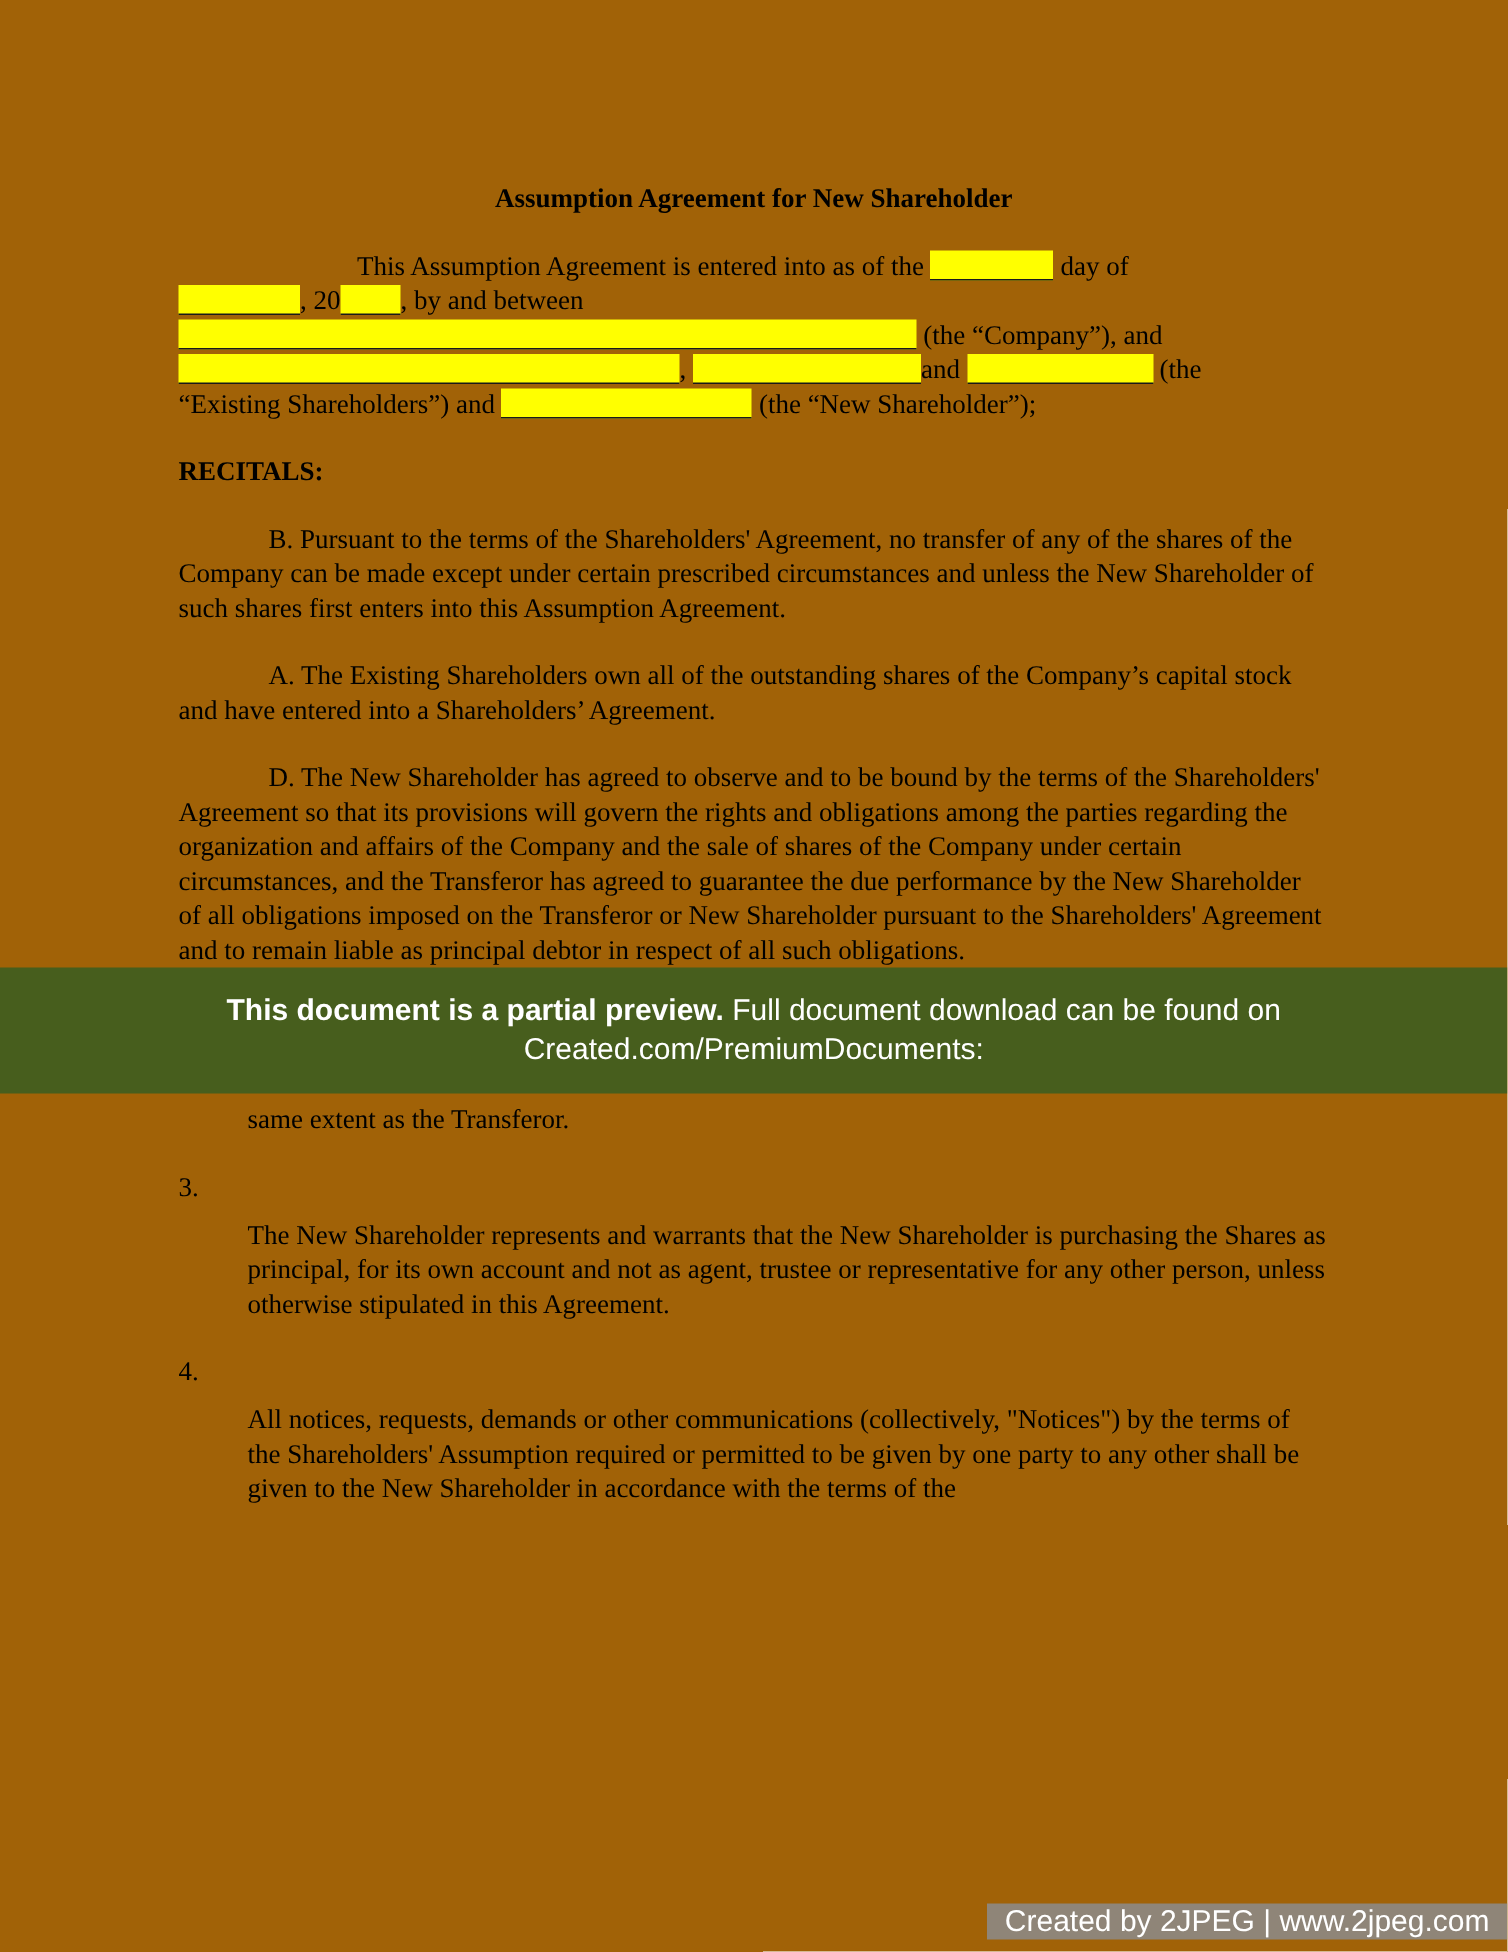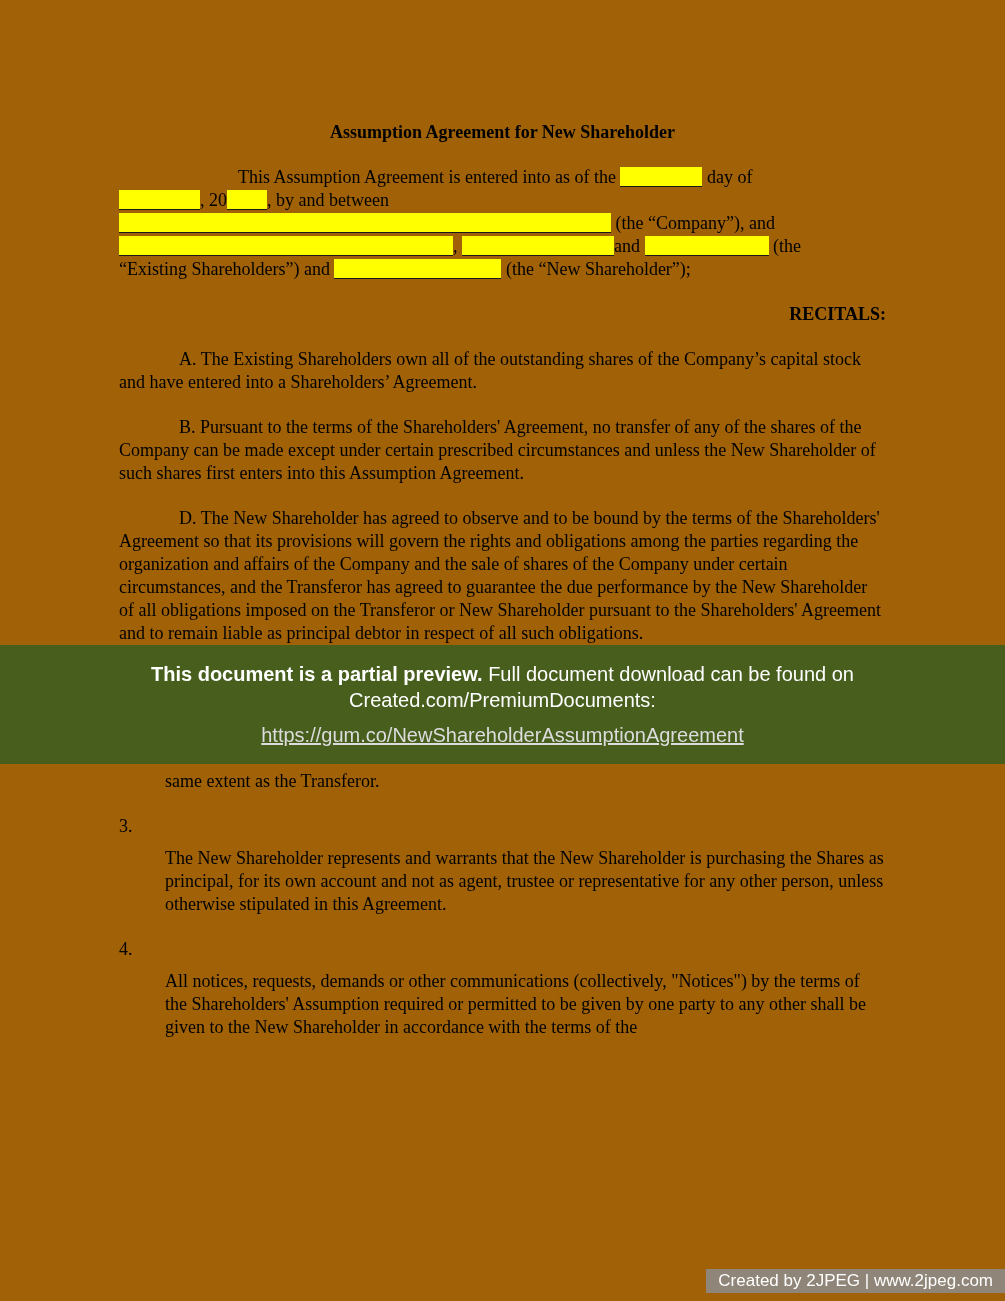--- a/index.html
+++ b/index.html
@@ -20,21 +20,21 @@
     padding-top: 121px;
     text-align: center;
     font-weight: bold;
     font-size: 18px;
   }
   p.para { margin: 22px 0 0 0; }
   .intro { text-indent: 119px; }
   .recital { margin-left: 58px; text-indent: 60px; }
   .recitals-heading {
     margin-top: 22px;
-    text-align: right;
+    text-align: left;
     font-weight: bold;
   }
   .therefore { margin-top: 22px; }
   .blank {
     display: inline-block;
     height: 19px;
     vertical-align: -4px;
     background: var(--highlight, #ffff00);
     border-bottom: 1px solid #1a1a1a;
   }
@@ -63,52 +63,51 @@
   .numbered-item { display: flex; margin-top: 22px; }
   .numbered-item .num { width: 46px; flex: 0 0 46px; }
   .numbered-item .itxt { flex: 1; margin-top: 32px; }
   .watermark {
     position: absolute;
     right: 0;
     bottom: 8px;
     background: rgba(140, 140, 140, 0.85);
     color: #ffffff;
     font-family: "Liberation Sans", sans-serif;
-    font-size: 17px;
+    font-size: 20px;
     line-height: 16px;
     padding: 4px 12px;
   }
 </style>
 </head>
 <body>
 
 <div class="page">
 
   <div class="content">
 
     <h1 class="doc-title">Assumption Agreement for New Shareholder</h1>
 
     <p class="para intro"><span>This Assumption Agreement is entered into as of the </span><span class="blank" style="width: 82px;"></span><span> day of</span><br><span class="blank" style="width: 81px;"></span><span>, 20</span><span class="blank" style="width: 40px;"></span><span>, by and between</span><br><span class="blank" style="width: 492px;"></span><span> (the “Company”), and</span><br><span class="blank" style="width: 334px;"></span><span>, </span><span class="blank" style="width: 152px;"></span><span>and </span><span class="blank" style="width: 124px;"></span><span> (the</span><br><span>“Existing Shareholders”) and </span><span class="blank" style="width: 167px;"></span><span> (the “New Shareholder”);</span></p>
 
     <p class="para recitals-heading">RECITALS:</p>
 
+    <p class="para recital">B. Pursuant to the terms of the Shareholders' Agreement, no transfer of any of the shares of the Company can be made except under certain prescribed circumstances and unless the New Shareholder of such shares first enters into this Assumption Agreement.</p>
+
     <p class="para recital">A. The Existing Shareholders own all of the outstanding shares of the Company’s capital stock and have entered into a Shareholders’ Agreement.</p>
-
-    <p class="para recital">B. Pursuant to the terms of the Shareholders' Agreement, no transfer of any of the shares of the Company can be made except under certain prescribed circumstances and unless the New Shareholder of such shares first enters into this Assumption Agreement.</p>
 
 
     <p class="para recital">D. The New Shareholder has agreed to observe and to be bound by the terms of the Shareholders' Agreement so that its provisions will govern the rights and obligations among the parties regarding the organization and affairs of the Company and the sale of shares of the Company under certain circumstances, and the Transferor has agreed to guarantee the due performance by the New Shareholder of all obligations imposed on the Transferor or New Shareholder pursuant to the Shareholders' Agreement and to remain liable as principal debtor in respect of all such obligations.</p>
 
 
   </div>
 
   <div class="banner">
     <div><span class="b">This document is a partial preview.</span><span> Full document download can be found on</span></div>
     <div>Created.com/PremiumDocuments:</div>
-    <a class="banner-link">https://gum.co/NewShareholderAssumptionAgreement</a>
   </div>
 
   <div class="bottom">
 
     <p class="fragment">same extent as the Transferor.</p>
 
     <div class="numbered-item">
       <span class="num">3.</span>
       <span class="itxt">The New Shareholder represents and warrants that the New Shareholder is purchasing the Shares as principal, for its own account and not as agent, trustee or representative for any other person, unless otherwise stipulated in this Agreement.</span>
     </div>

